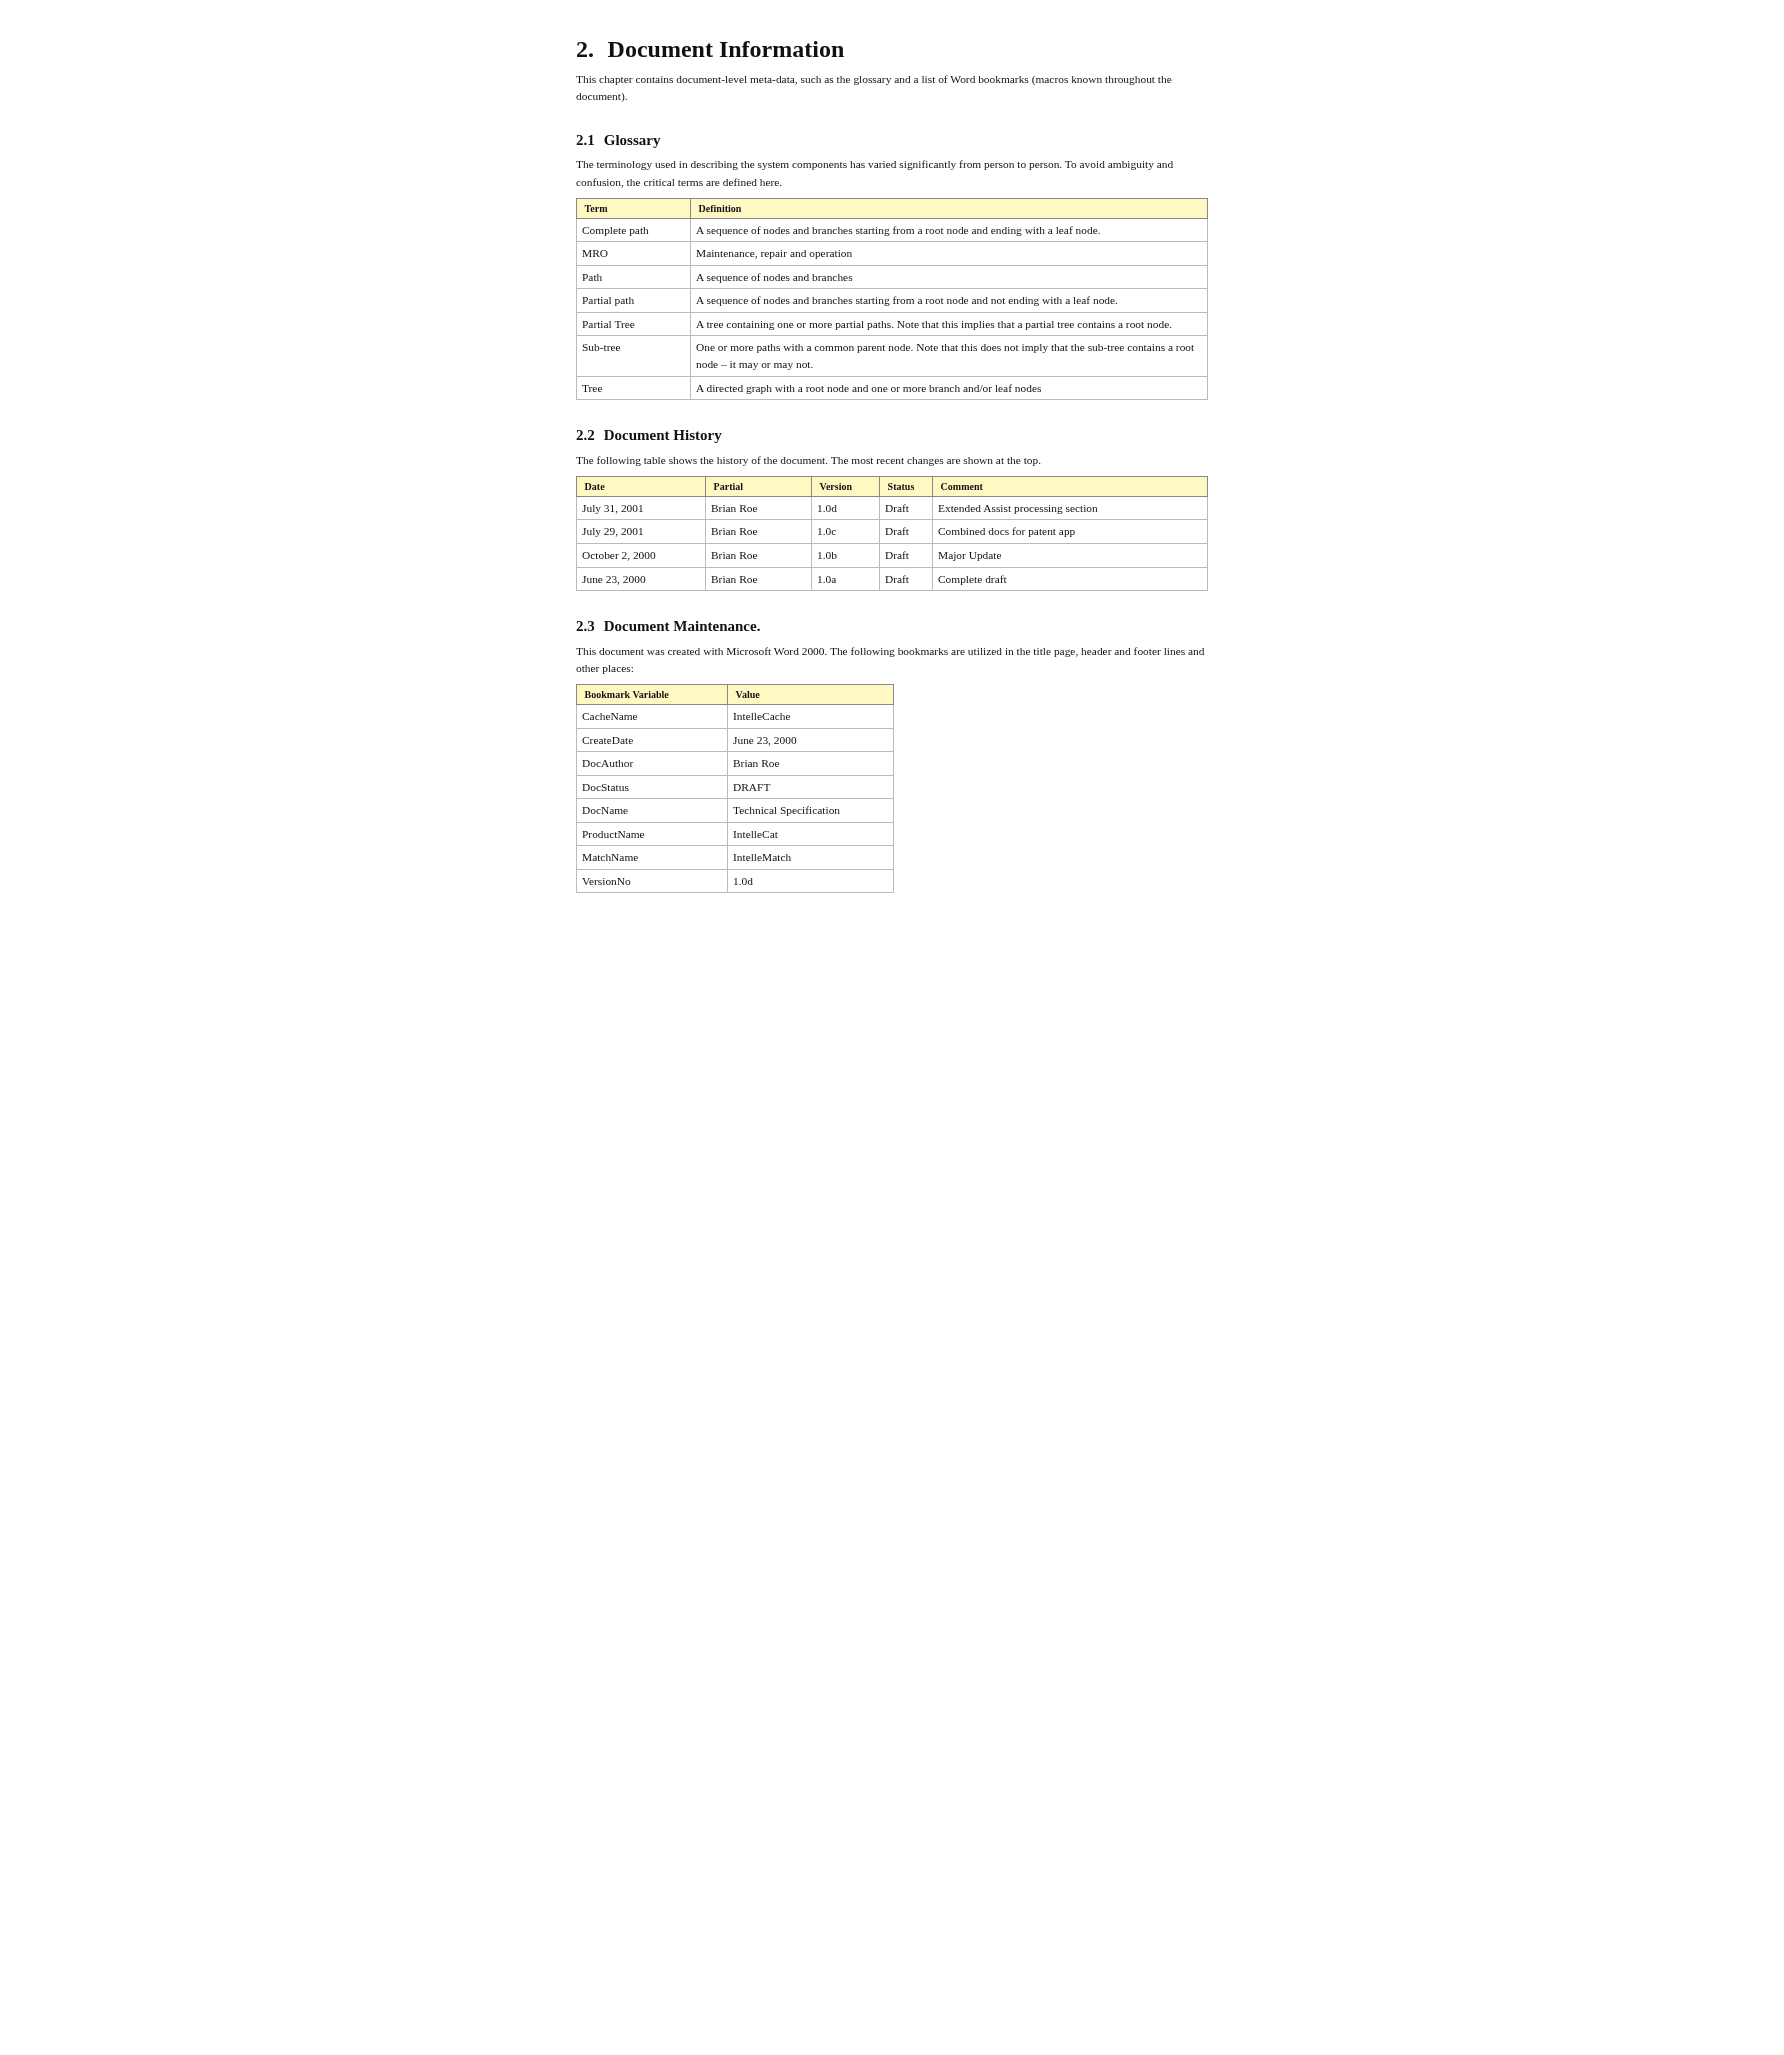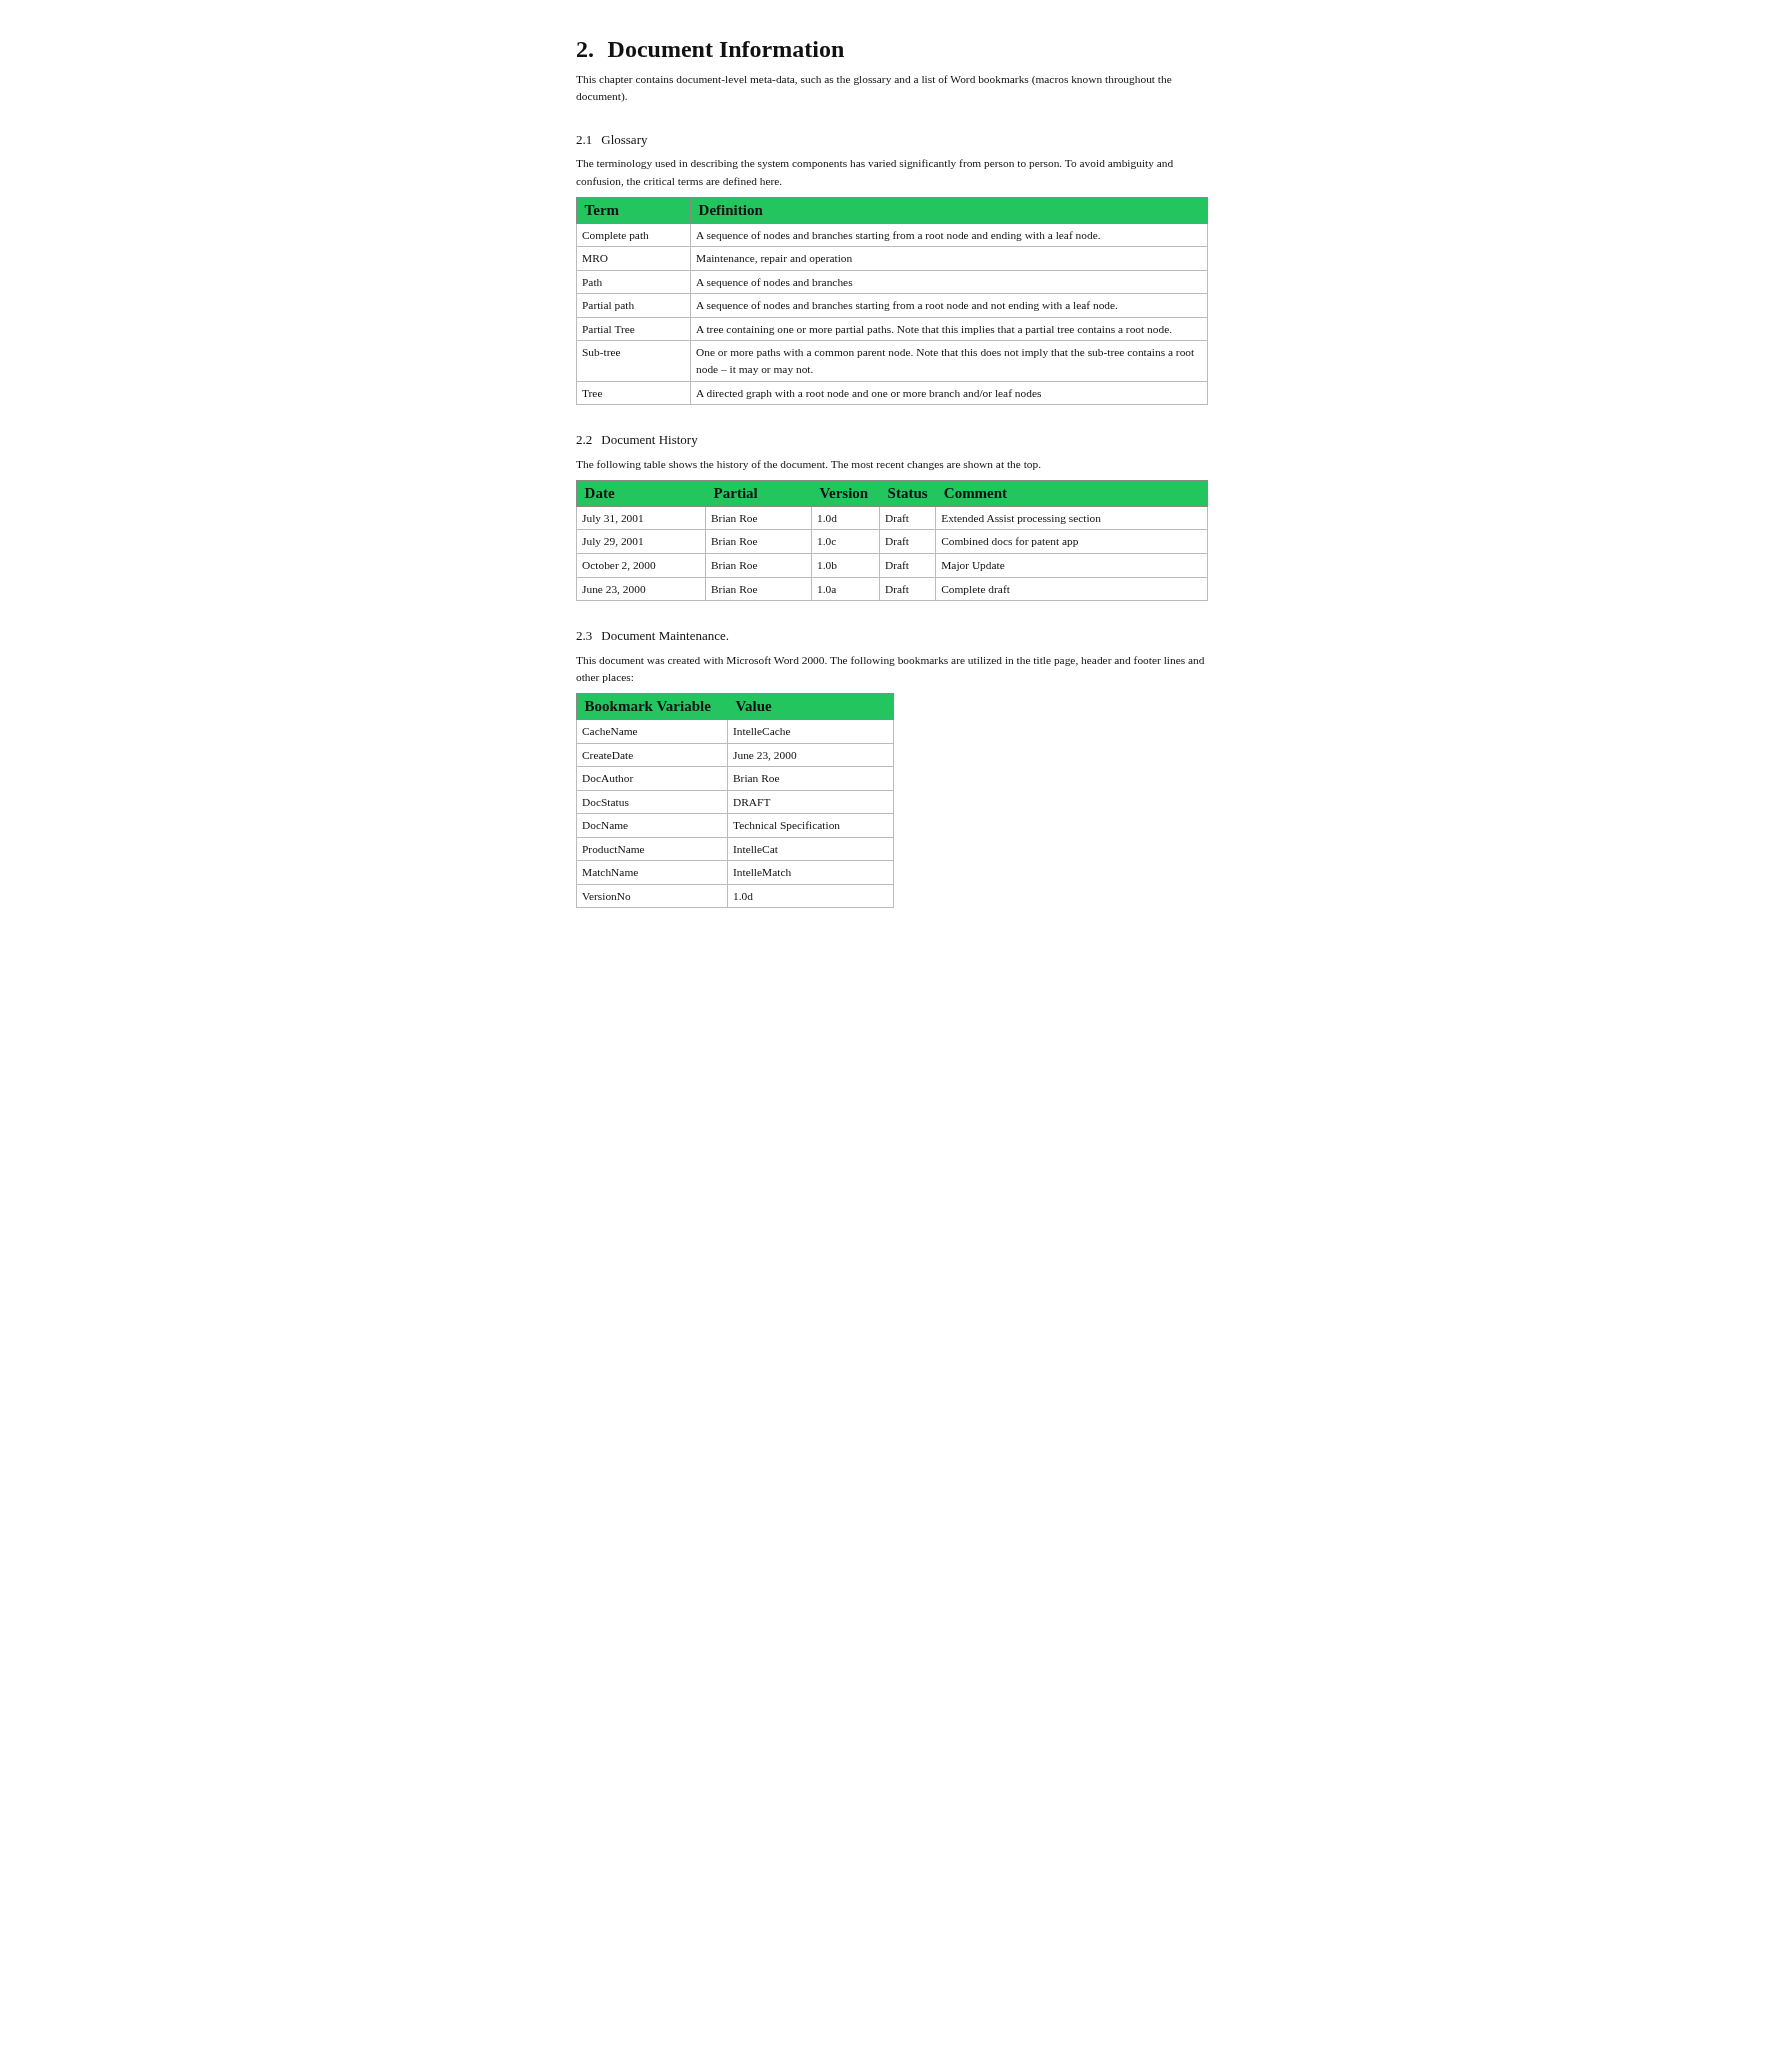--- a/index.html
+++ b/index.html
@@ -11,39 +11,39 @@
       padding: 36px 55px 36px 55px;
       max-width: 742px;
       margin: 0 auto;
     }
     h1.section-title {
       font-size: 24px;
       font-weight: bold;
       margin-bottom: 7.6px;
     }
     h2.subsection-title {
-      font-size: 13px;
-      font-weight: normal;
+      font-size: 15px;
+      font-weight: bold;
       margin-top: 27px;
       margin-bottom: 7.6px;
     }
     p.body-text {
       margin-bottom: 7.6px;
       line-height: 1.5;
     }
     table {
       border-collapse: collapse;
       width: 100%;
       margin-bottom: 13.6px;
     }
     th {
-      background: #22c55e;
+      background: #fef9c3;
       color: #111;
       font-weight: bold;
-      font-size: 15px;
+      font-size: 10px;
       border: 0.8px solid #888;
       padding: 3.8px 7.6px;
       text-align: left;
     }
     td {
       border: 0.8px solid #bbb;
       padding: 3px 5px;
       font-size: 11.4px;
       vertical-align: top;
       line-height: 1.45;

